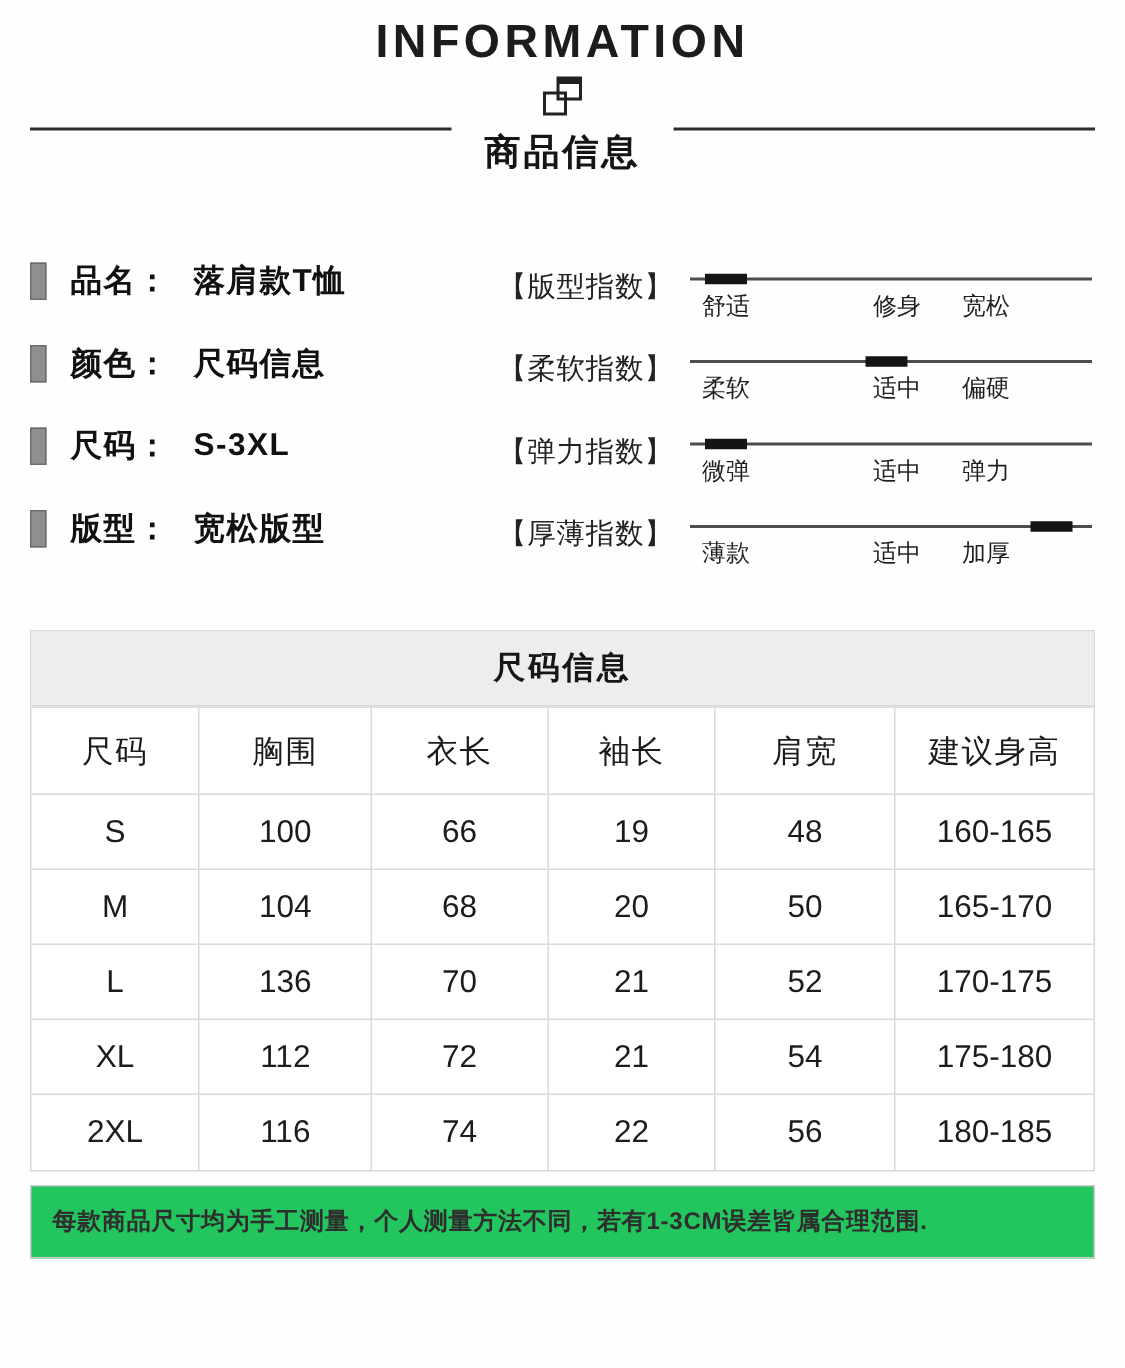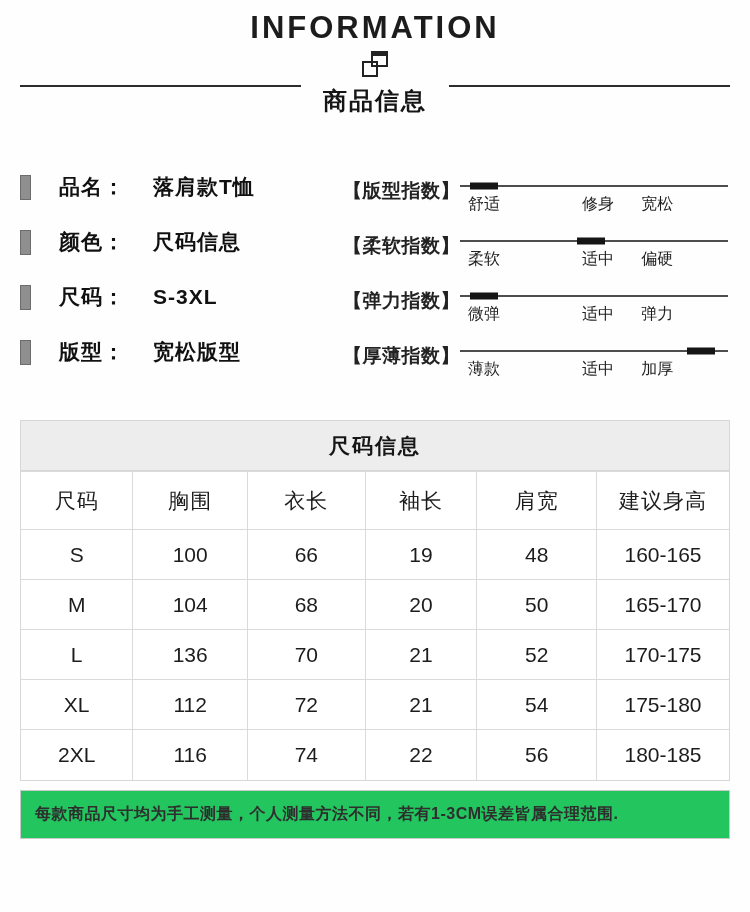--- a/index.html
+++ b/index.html
@@ -56,38 +56,37 @@
   
   .specs { margin-top: 56px; }
   .spec-row {
     display: flex;
     align-items: flex-start;
     height: 55px;
   }
   .attr {
     width: 312px;
     display: flex; align-items: center;
-    gap: 28px;
+    gap: 16px;
   }
   .bullet {
     width: 11px; height: 25px;
     background: #8f8f8f;
     border: 1px solid #6c6c6c;
     flex: 0 0 auto;
   }
   .attr-text { font-size: 21px; font-weight: 700; letter-spacing: 1px; color: #111; }
   .idx-title {
     width: 128px;
     font-size: 19px;
-    font-weight: 700;
+    font-weight: 400;
     color: #222;
     margin-top: 5px;
     letter-spacing: 0.5px;
     flex: 0 0 auto;
-    text-align: right;
   }
   .slider { flex: 1; margin-top: 12px; padding-right: 2px; }
   .track {
     position: relative;
     height: 2px;
     background: #4d4d4d;
   }
   .marker {
     position: absolute;
     top: 50%;

